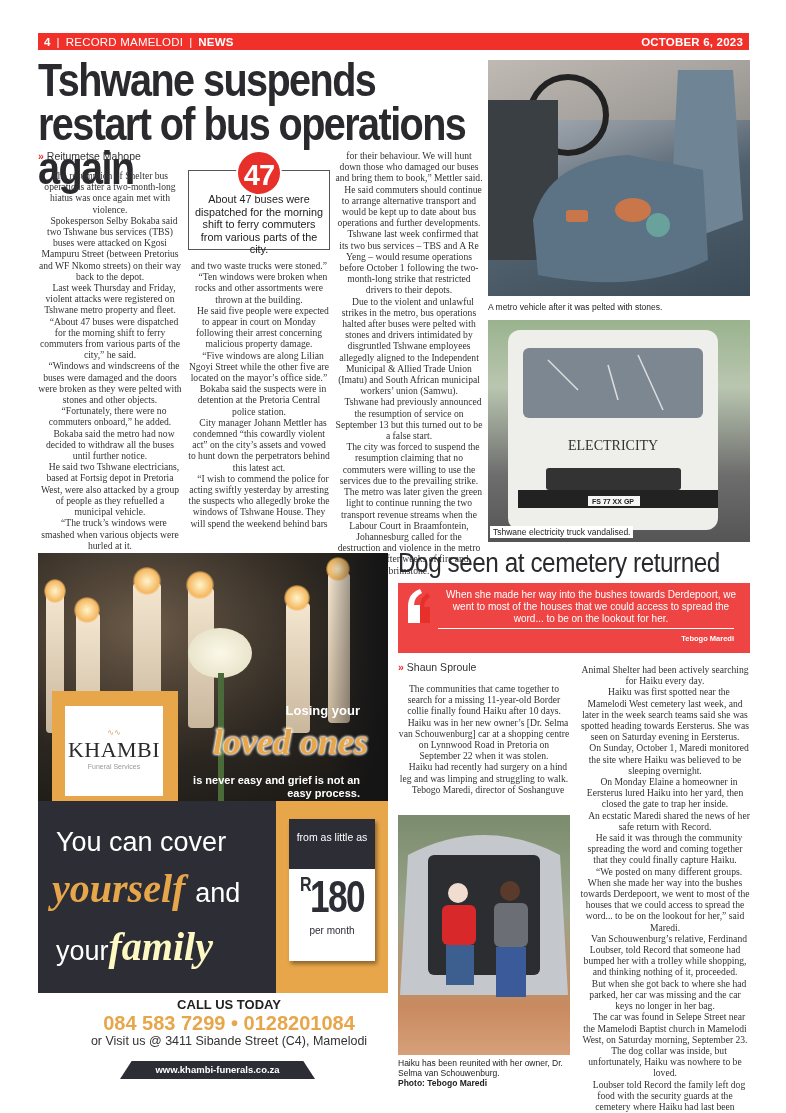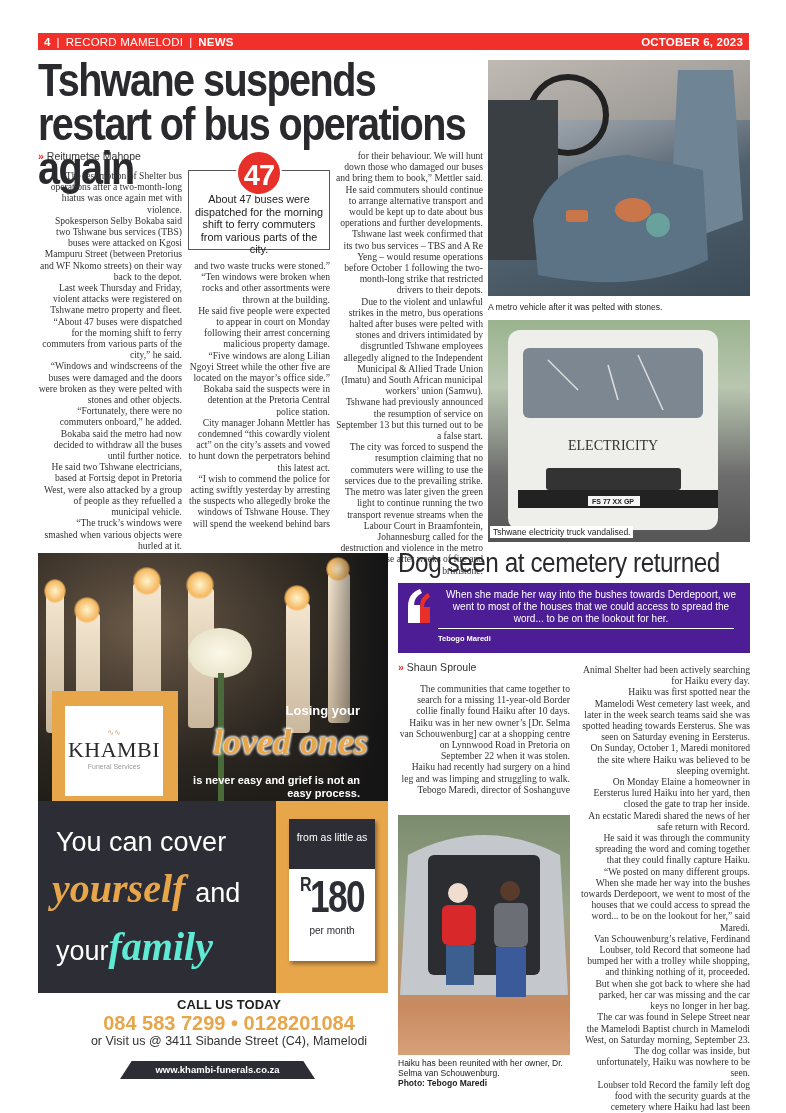--- a/index.html
+++ b/index.html
@@ -5,52 +5,52 @@
 *{box-sizing:border-box;margin:0;padding:0}
 body{width:786px;height:1113px;background:#fff;position:relative;font-family:"Liberation Serif",serif;color:#222;overflow:hidden}
 .abs{position:absolute}
 .topbar{left:38px;top:33px;width:711px;height:17px;background:#f2302a;color:#fff;font-family:"Liberation Sans",sans-serif;font-size:11.5px;display:flex;align-items:center;padding:0 6px;letter-spacing:0.2px}
 .topbar .b{font-weight:bold}
 .topbar .sep{margin:0 6px}
 .topbar .date{margin-left:auto;font-weight:bold}
 .headline{left:38px;top:58px;width:445px;font-family:"Liberation Sans",sans-serif;font-weight:bold;font-size:46px;line-height:44px;color:#2a2a2e;letter-spacing:-1.8px;transform:scaleX(0.86);transform-origin:left top;width:520px}
 .byline{font-family:"Liberation Sans",sans-serif;font-size:10.5px;color:#333}
 .byline .chev{color:#e8302a;font-weight:bold;margin-right:3px}
-.col{font-size:9.6px;line-height:11.2px;color:#333;text-align:right}
+.col{font-size:9.6px;line-height:11.2px;color:#333;text-align:center}
 .col p{text-indent:8px}
 .col p.first{text-indent:0}
 .factbox{left:188px;top:170px;width:142px;height:80px;border:1px solid #555;font-family:"Liberation Sans",sans-serif;font-size:10.8px;line-height:12.5px;text-align:center;padding:22px 4px 8px;color:#222}
 .circle{left:236px;top:150px;width:46px;height:46px;border-radius:50%;background:#e8302a;color:#fff;font-family:"Liberation Sans",sans-serif;font-weight:bold;font-size:29px;text-align:center;line-height:46px;letter-spacing:-1px;border:2px solid #fff}
 .photo{overflow:hidden}
 .caption{font-family:"Liberation Sans",sans-serif;font-size:8.5px;color:#222}
 .dog-title{left:398px;top:548px;font-family:"Liberation Sans",sans-serif;font-size:27px;color:#2a2a2e;letter-spacing:-0.5px;transform:scaleX(0.9);transform-origin:left top;white-space:nowrap}
-.quote{left:398px;top:583px;width:352px;height:70px;background:#4c1d95;color:#fff;font-family:"Liberation Sans",sans-serif}
+.quote{left:398px;top:583px;width:352px;height:70px;background:#ef4444;color:#fff;font-family:"Liberation Sans",sans-serif}
 .quote .mark{position:absolute;left:8px;top:6px;width:24px;height:36px}
 .quote .txt{position:absolute;left:40px;top:6px;width:306px;font-size:10px;line-height:12px;text-align:center}
 .quote .line{position:absolute;left:40px;top:45px;width:296px;height:1px;background:#fff}
-.quote .auth{position:absolute;left:40px;top:51px;width:296px;text-align:left;font-size:7.5px;font-weight:bold}
+.quote .auth{position:absolute;left:40px;top:51px;width:296px;text-align:right;font-size:7.5px;font-weight:bold}
 .ad{left:38px;top:553px;width:350px;height:440px;background:#2c2d35;overflow:hidden}
 .ad-photo{position:absolute;left:0;top:0;width:350px;height:248px;background:radial-gradient(ellipse at 30% 30%,#6b5a48 0%,#2b2620 55%,#151412 100%)}
 .candle{position:absolute;background:linear-gradient(#f4e6d0,#c9b79d);border-radius:4px}
 .flame{position:absolute;border-radius:50%;background:radial-gradient(#fff4cc,#f5b860 60%,rgba(245,184,96,0) 75%)}
 .khambi-box{position:absolute;left:14px;top:138px;width:126px;height:110px;background:#e8a64b}
 .khambi-inner{position:absolute;left:13px;top:15px;width:98px;height:90px;background:#fff;text-align:center;padding-top:22px}
 .khambi-logo{font-family:"Liberation Serif",serif;font-size:22px;color:#2b2b2b;letter-spacing:0.5px}
 .khambi-sub{font-family:"Liberation Sans",sans-serif;font-size:7px;color:#999}
 .ad-lose{position:absolute;right:28px;top:150px;color:#fff;font-family:"Liberation Sans",sans-serif;font-weight:bold;font-size:13px}
 .ad-loved{position:absolute;right:20px;top:168px;color:#e8a64b;font-family:"Liberation Serif",serif;font-style:italic;font-weight:bold;font-size:36px;text-shadow:0 0 3px #fff,0 0 3px #fff,0 0 3px #fff}
 .ad-never{position:absolute;right:28px;top:221px;color:#fff;font-family:"Liberation Sans",sans-serif;font-weight:bold;font-size:11px;line-height:13px;text-align:right}
 .ad-bottom{position:absolute;left:0;top:248px;width:350px;height:192px}
 .ad-left{position:absolute;left:0;top:0;width:238px;height:192px;background:#2c2d35}
 .ad-right{position:absolute;left:238px;top:0;width:112px;height:192px;background:#e8a64b}
 .cover1{position:absolute;left:18px;top:26px;color:#fff;font-family:"Liberation Sans",sans-serif;font-size:27px;white-space:nowrap}
 .cover2{position:absolute;left:14px;top:64px;color:#e8a64b;font-family:"Liberation Serif",serif;font-style:italic;font-weight:bold;font-size:40px;white-space:nowrap}
 .cover2 .and{color:#fff;font-family:"Liberation Sans",sans-serif;font-style:normal;font-weight:normal;font-size:27px}
 .cover3{position:absolute;left:18px;top:122px;color:#fff;font-family:"Liberation Sans",sans-serif;font-size:27px;white-space:nowrap}
-.cover3 .fam{color:#5eead4;font-family:"Liberation Serif",serif;font-style:italic;font-weight:bold;font-size:40px}
+.cover3 .fam{color:#fef9c3;font-family:"Liberation Serif",serif;font-style:italic;font-weight:bold;font-size:40px}
 .price{position:absolute;left:13px;top:18px;width:86px;height:142px;box-shadow:2px 3px 4px rgba(0,0,0,.4)}
 .price-top{height:50px;background:#2c2d35;color:#fff;font-family:"Liberation Sans",sans-serif;font-size:10.5px;line-height:12px;text-align:center;padding-top:12px}
 .price-bot{height:92px;background:#fff;text-align:center;color:#2c2d35;font-family:"Liberation Sans",sans-serif}
 .price-amt{font-size:44px;font-weight:bold;letter-spacing:-2px;line-height:56px;transform:scaleX(0.8)}
 .price-amt sup{font-size:20px;vertical-align:top;line-height:30px}
 .price-per{font-size:10px}
 .call{left:54px;top:997px;width:350px;text-align:center;font-family:"Liberation Sans",sans-serif}
 .call-h{font-weight:bold;font-size:13px;color:#222}
 .call-ph{font-weight:bold;font-size:20px;color:#e8a64b;line-height:22px}
 .call-addr{font-size:12.5px;color:#333}
@@ -185,21 +185,21 @@
   <p class="first">Animal Shelter had been actively searching for Haiku every day.</p>
   <p>Haiku was first spotted near the Mamelodi West cemetery last week, and later in the week search teams said she was spotted heading towards Eersterus. She was seen on Saturday evening in Eersterus.</p>
   <p>On Sunday, October 1, Maredi monitored the site where Haiku was believed to be sleeping overnight.</p>
   <p>On Monday Elaine a homeowner in Eersterus lured Haiku into her yard, then closed the gate to trap her inside.</p>
   <p>An ecstatic Maredi shared the news of her safe return with Record.</p>
   <p>He said it was through the community spreading the word and coming together that they could finally capture Haiku.</p>
   <p>“We posted on many different groups. When she made her way into the bushes towards Derdepoort, we went to most of the houses that we could access to spread the word... to be on the lookout for her,” said Maredi.</p>
   <p>Van Schouwenburg’s relative, Ferdinand Loubser, told Record that someone had bumped her with a trolley while shopping, and thinking nothing of it, proceeded.</p>
   <p>But when she got back to where she had parked, her car was missing and the car keys no longer in her bag.</p>
   <p>The car was found in Selepe Street near the Mamelodi Baptist church in Mamelodi West, on Saturday morning, September 23.</p>
-  <p>The dog collar was inside, but unfortunately, Haiku was nowhere to be seen.</p>
+  <p>The dog collar was inside, but unfortunately, Haiku was nowhere to be loved.</p>
   <p>Loubser told Record the family left dog food with the security guards at the cemetery where Haiku had last been spotted.</p>
 
 </div>
 
 <div class="abs ad">
   <div class="ad-photo">
     <div class="candle" style="left:8px;top:40px;width:18px;height:140px"></div>
     <div class="flame" style="left:6px;top:26px;width:22px;height:24px"></div>
     <div class="candle" style="left:38px;top:60px;width:24px;height:140px"></div>
     <div class="flame" style="left:36px;top:44px;width:26px;height:26px"></div>

